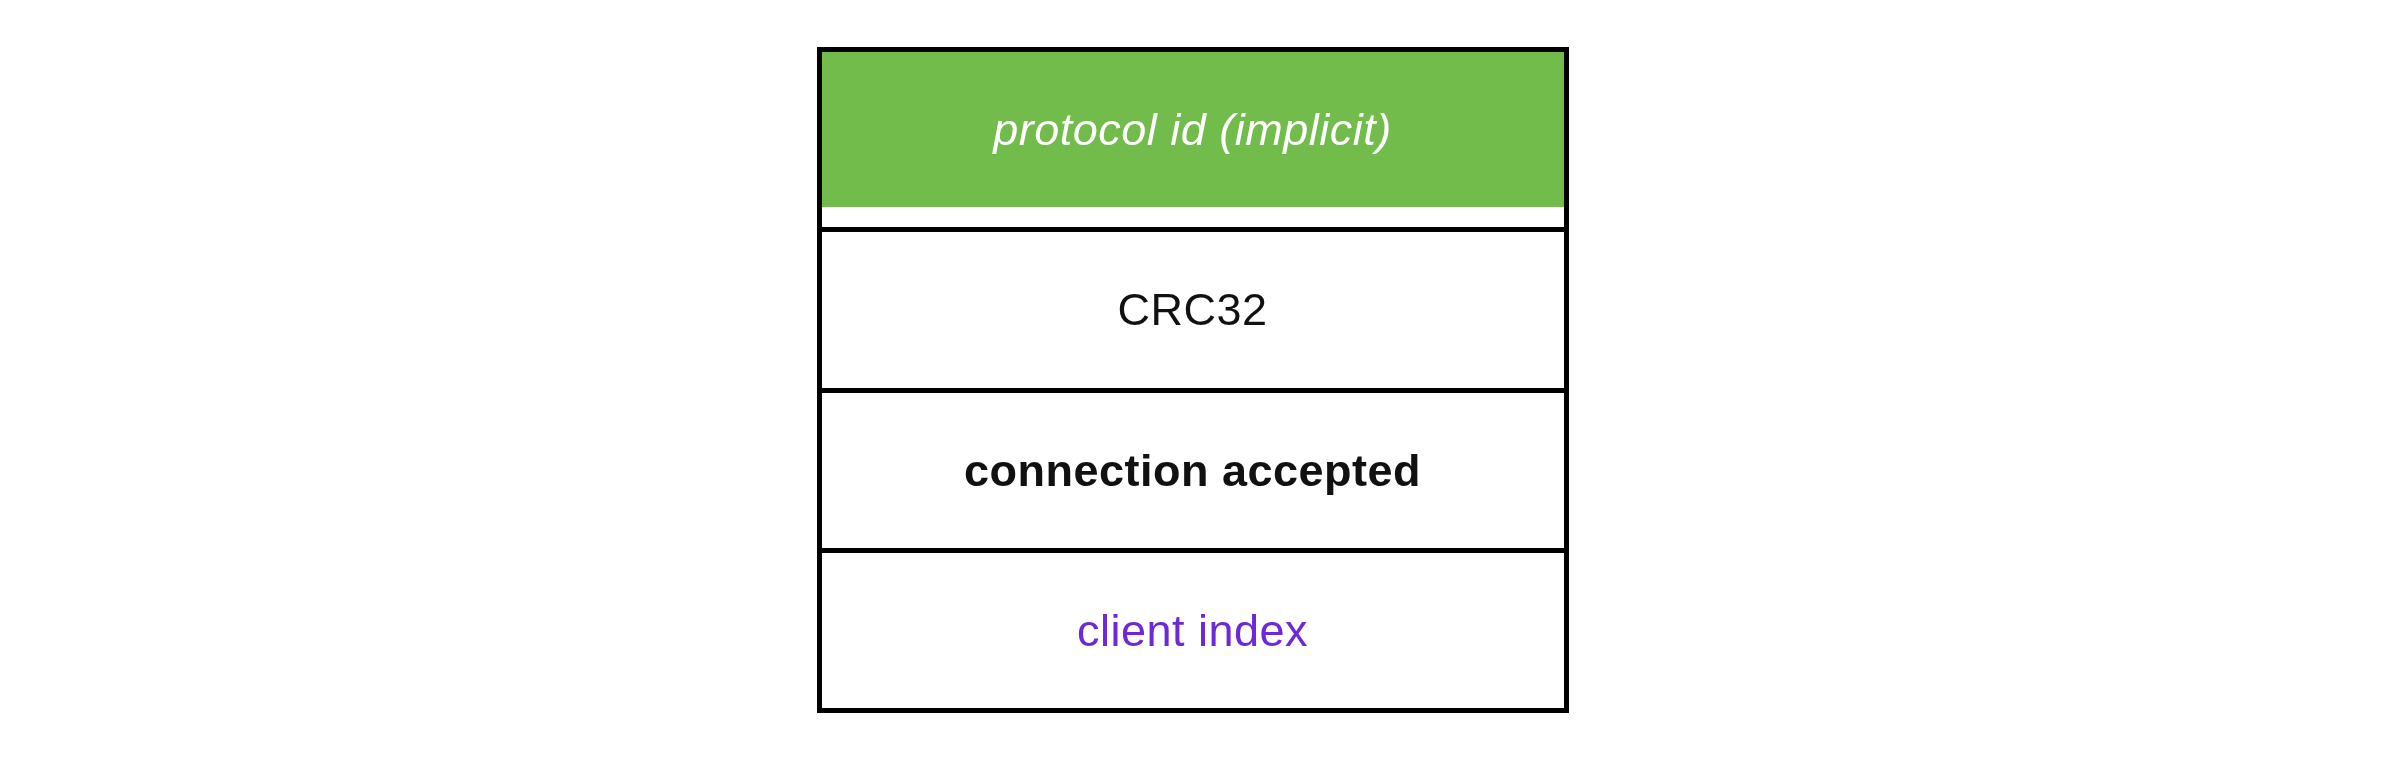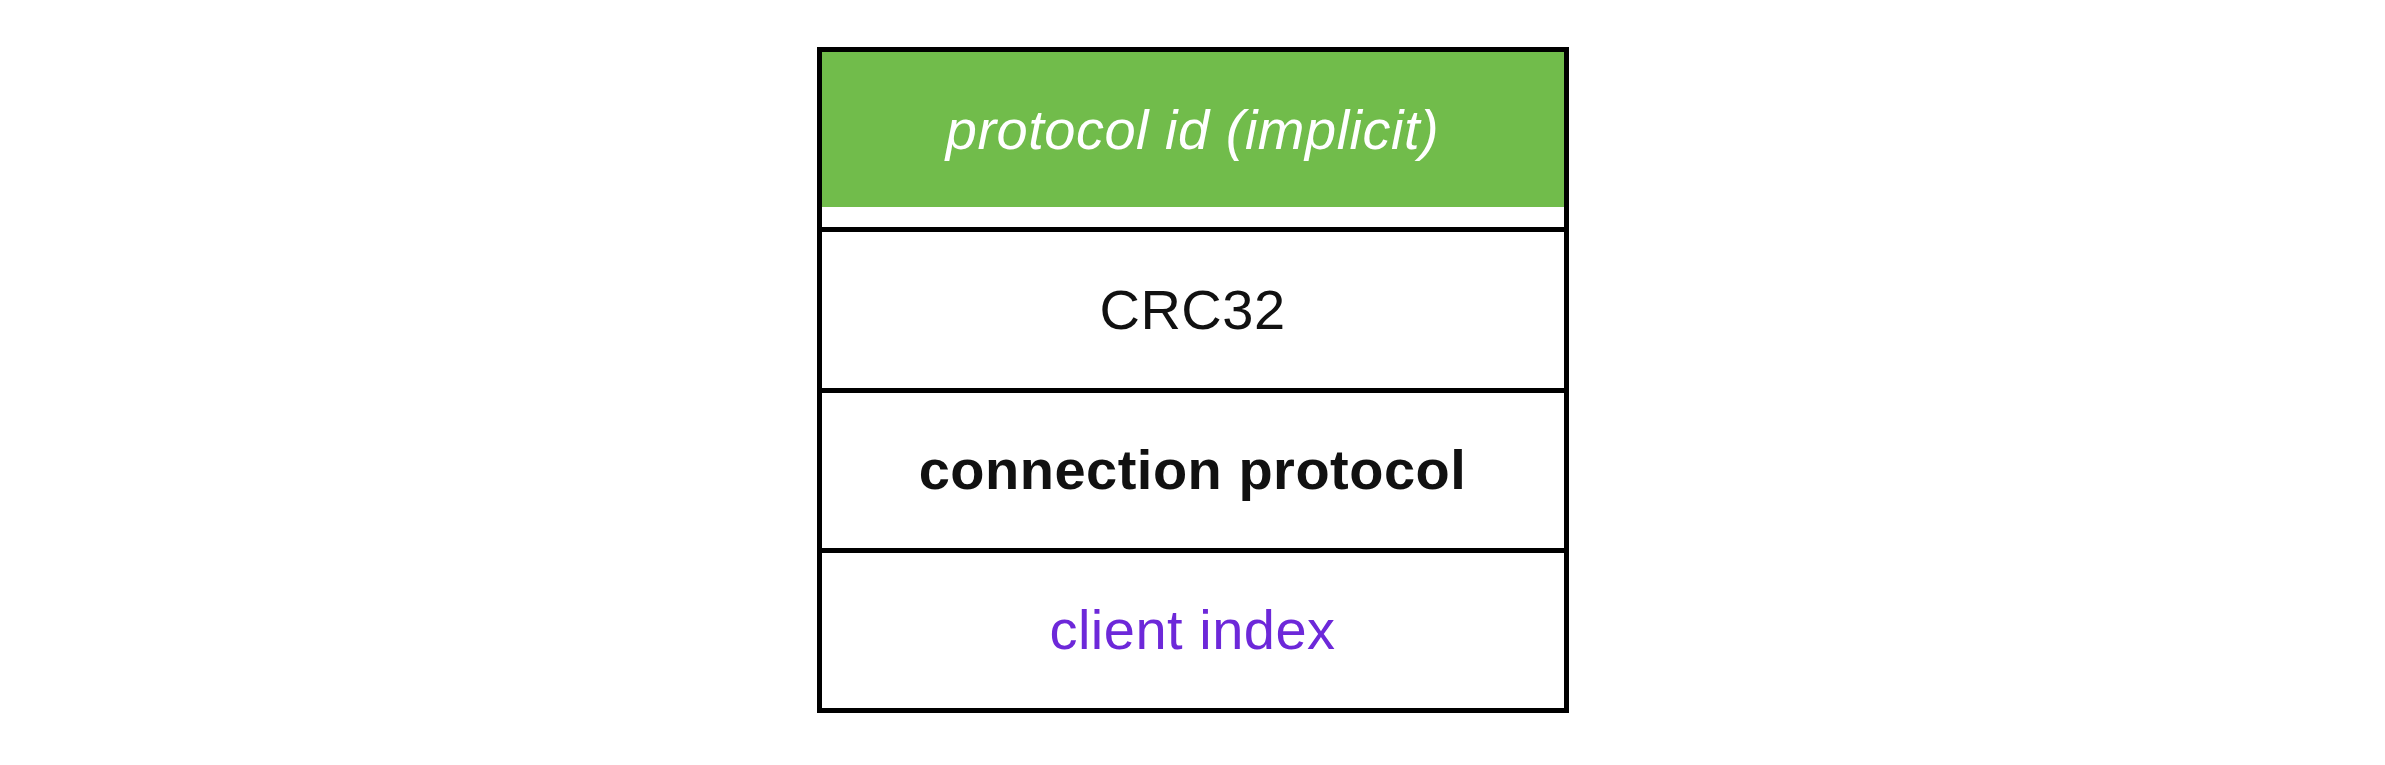--- a/index.html
+++ b/index.html
@@ -31,21 +31,21 @@
     flex: 1 1 0;
     display: flex;
     align-items: center;
     justify-content: center;
     background: #ffffff;
   }
   .row + .row {
     border-top: 5px solid #000000;
   }
   .row-label {
-    font-size: 56px;
+    font-size: 45px;
     line-height: 1;
     color: #111111;
     letter-spacing: 0.5px;
     white-space: nowrap;
   }
 </style>
 </head>
 <body>
 
 <div class="canvas">
@@ -53,21 +53,21 @@
 
     <div class="row" style="background: rgb(113, 188, 75);">
       <span class="row-label" style="color: rgb(255, 255, 255); font-style: italic; font-weight: 300;">protocol id (implicit)</span>
     </div>
 
     <div class="row" style="background: rgb(255, 255, 255); margin-top: 20px;">
       <span class="row-label" style="color: rgb(17, 17, 17); font-weight: 400;">CRC32</span>
     </div>
 
     <div class="row" style="background: rgb(255, 255, 255);">
-      <span class="row-label" style="color: rgb(17, 17, 17); font-weight: 700;">connection protocol</span>
+      <span class="row-label" style="color: rgb(17, 17, 17); font-weight: 700;">connection accepted</span>
     </div>
 
     <div class="row" style="background: rgb(255, 255, 255);">
       <span class="row-label" style="color: #6d28d9; font-weight: 400;">client index</span>
     </div>
 
   </div>
 </div>
 
 </body></html>

